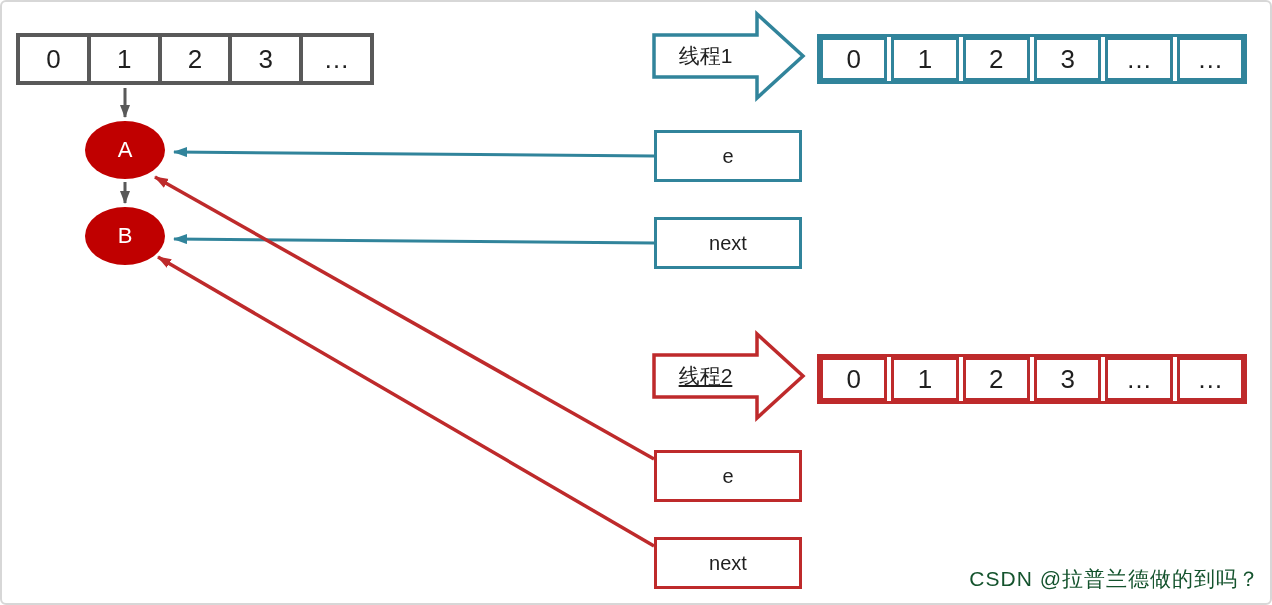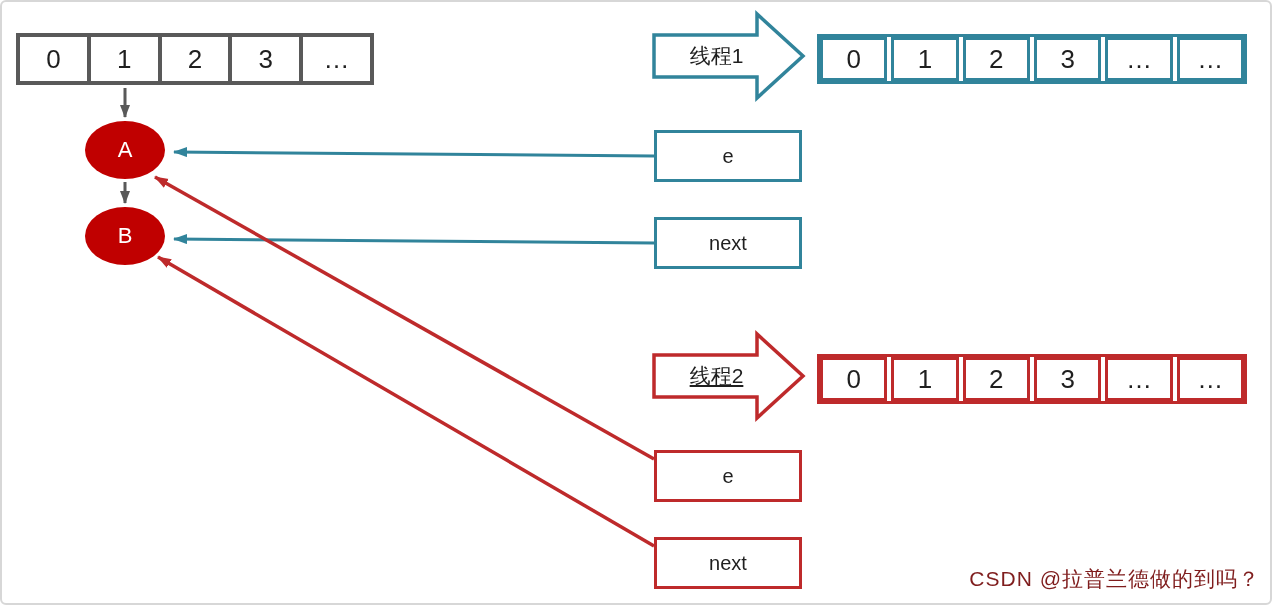--- a/index.html
+++ b/index.html
@@ -21,21 +21,21 @@
   .arr-gray .cell:first-child{border-left:none;}
   .arr-teal{left:815px;top:32px;width:430px;height:50px;border:3px solid #31849B;gap:4px;}
   .arr-teal .cell{border:3px solid #31849B;}
   .arr-red{left:815px;top:352px;width:430px;height:50px;border:3px solid #BE2A2B;gap:4px;}
   .arr-red .cell{border:3px solid #BE2A2B;}
 
   
   .thread-label{
     position:absolute;left:652px;width:103px;height:42px;
     display:flex;align-items:center;justify-content:center;
-    font-size:21px;color:#1f1f1f;padding-left:11px;
+    font-size:21px;color:#1f1f1f;
   }
   .thread-label.t1{top:33px;}
   .thread-label.t2{top:353px;text-decoration:underline;}
 
   
   .field-box{
     position:absolute;left:652px;width:148px;height:52px;box-sizing:border-box;
     background:#fff;display:flex;align-items:center;justify-content:center;
     font-size:20px;color:#1f1f1f;
   }
@@ -50,21 +50,21 @@
   .node{
     position:absolute;left:83px;width:80px;height:58px;border-radius:50%;
     background:#C00000;color:#ffffff;display:flex;align-items:center;justify-content:center;
     font-size:22px;
   }
   .node-a{top:119px;}
   .node-b{top:205px;}
 
   .watermark{
     position:absolute;right:10px;bottom:10px;
-    font-size:21px;color:#7f1d1d;letter-spacing:1px;
+    font-size:21px;color:#14532d;letter-spacing:1px;
     text-shadow:1px 1px 0 #ffffff;
   }
 </style>
 </head>
 <body>
 
 <div class="canvas">
 
   <svg class="overlay" viewBox="0 0 1272 605">
     <defs>

